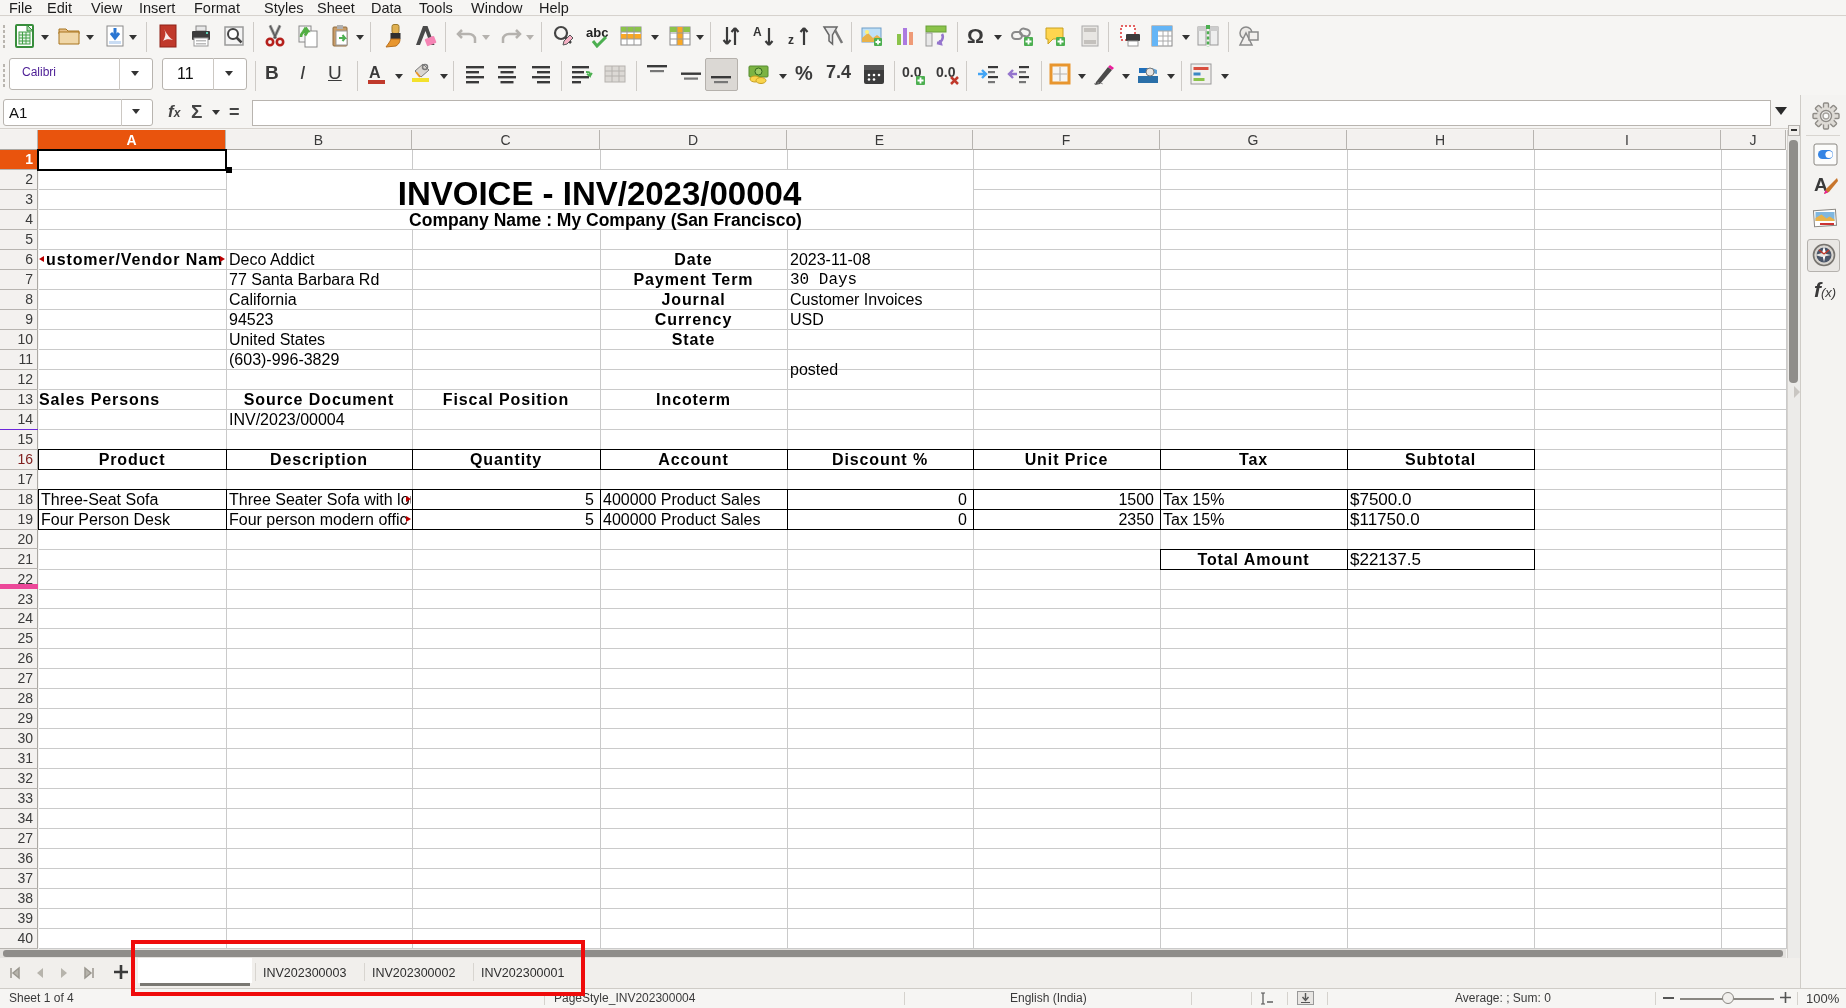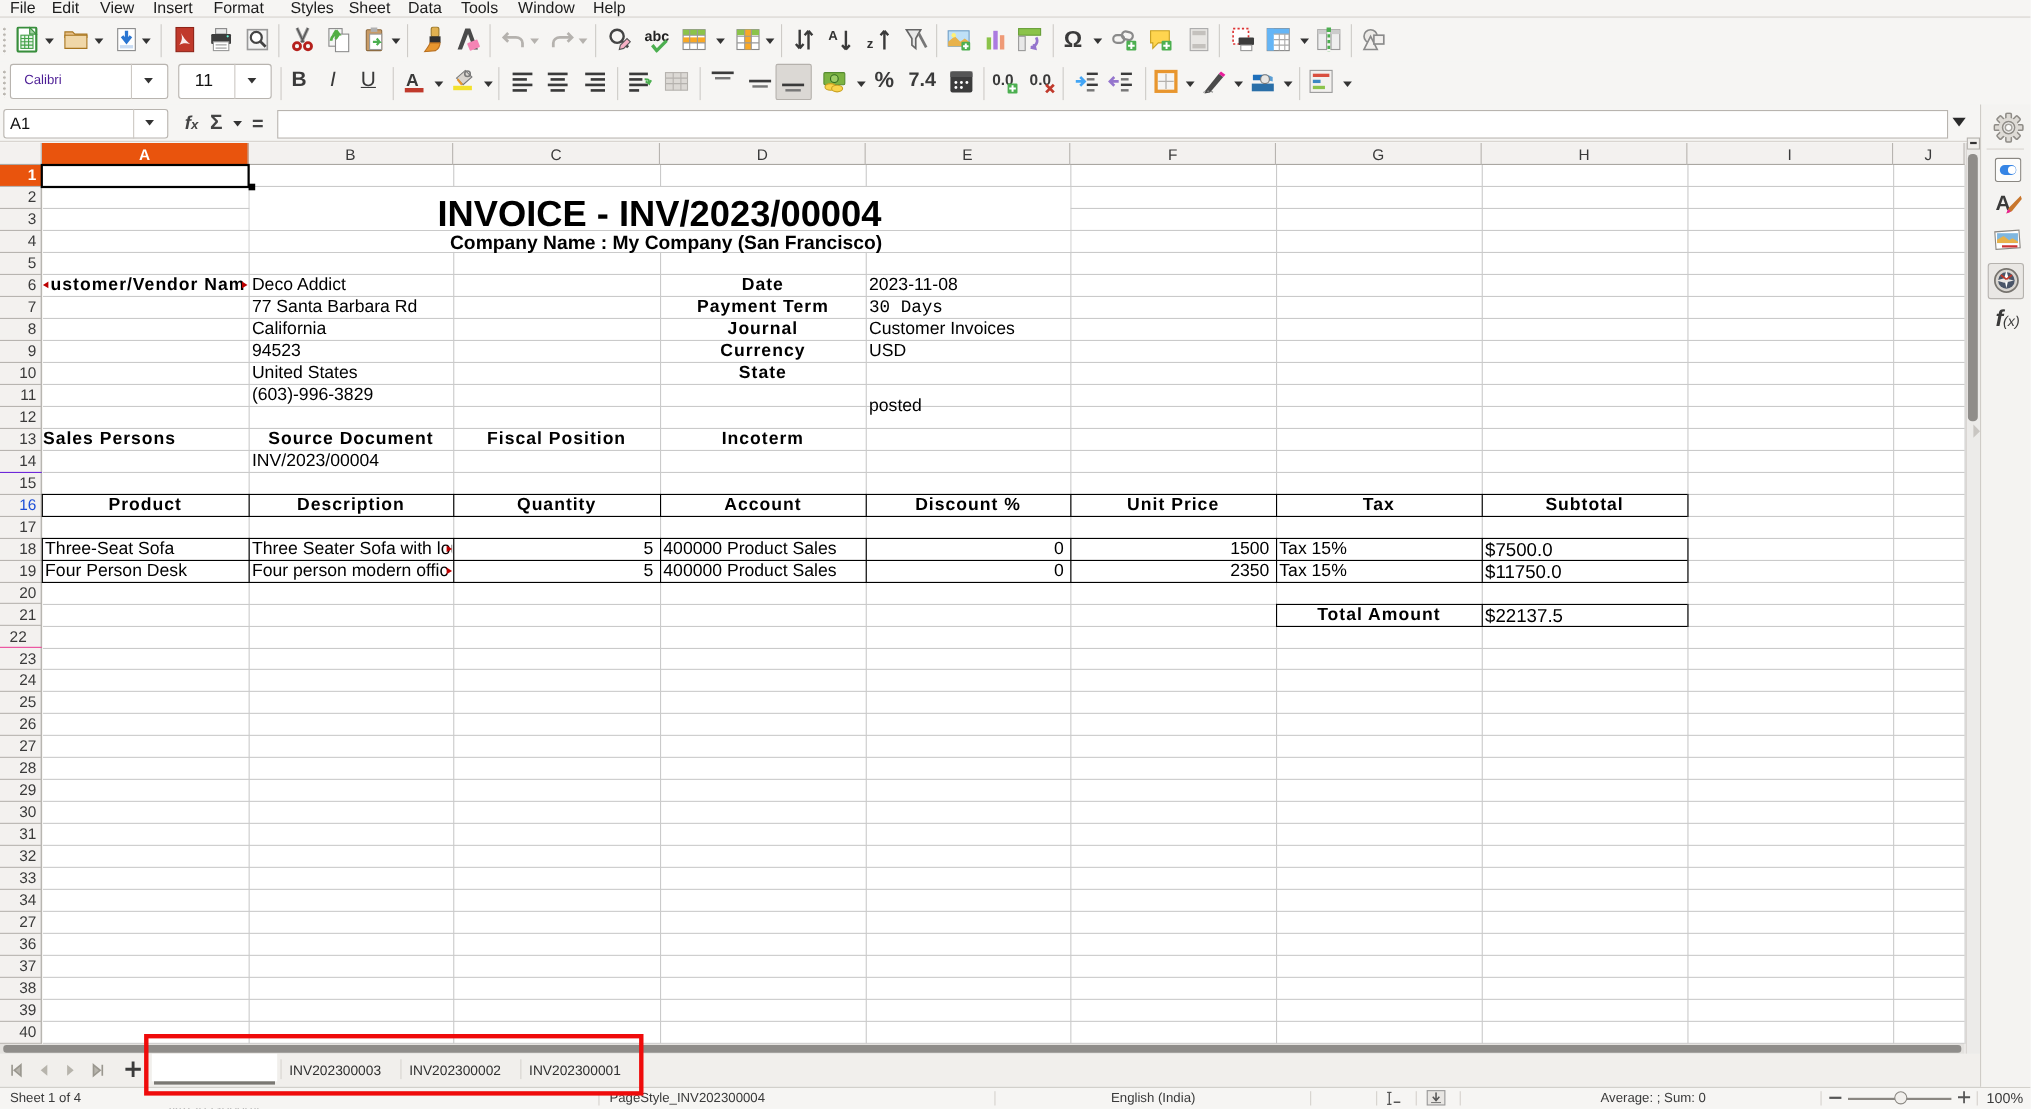--- a/index.html
+++ b/index.html
@@ -387,27 +387,27 @@
 <div class="abs" style="left:0;top:249.9px;width:38px;height:19.975px;border-bottom:1px solid #b7b4b0;color:#3a3a3a;font-weight:normal;font-size:14px;text-align:right;line-height:19.975px;padding-right:5px;">6</div>
 <div class="abs" style="left:0;top:269.9px;width:38px;height:19.975px;border-bottom:1px solid #b7b4b0;color:#3a3a3a;font-weight:normal;font-size:14px;text-align:right;line-height:19.975px;padding-right:5px;">7</div>
 <div class="abs" style="left:0;top:289.8px;width:38px;height:19.975px;border-bottom:1px solid #b7b4b0;color:#3a3a3a;font-weight:normal;font-size:14px;text-align:right;line-height:19.975px;padding-right:5px;">8</div>
 <div class="abs" style="left:0;top:309.8px;width:38px;height:19.975px;border-bottom:1px solid #b7b4b0;color:#3a3a3a;font-weight:normal;font-size:14px;text-align:right;line-height:19.975px;padding-right:5px;">9</div>
 <div class="abs" style="left:0;top:329.8px;width:38px;height:19.975px;border-bottom:1px solid #b7b4b0;color:#3a3a3a;font-weight:normal;font-size:14px;text-align:right;line-height:19.975px;padding-right:5px;">10</div>
 <div class="abs" style="left:0;top:349.8px;width:38px;height:19.975px;border-bottom:1px solid #b7b4b0;color:#3a3a3a;font-weight:normal;font-size:14px;text-align:right;line-height:19.975px;padding-right:5px;">11</div>
 <div class="abs" style="left:0;top:369.7px;width:38px;height:19.975px;border-bottom:1px solid #b7b4b0;color:#3a3a3a;font-weight:normal;font-size:14px;text-align:right;line-height:19.975px;padding-right:5px;">12</div>
 <div class="abs" style="left:0;top:389.7px;width:38px;height:19.975px;border-bottom:1px solid #b7b4b0;color:#3a3a3a;font-weight:normal;font-size:14px;text-align:right;line-height:19.975px;padding-right:5px;">13</div>
 <div class="abs" style="left:0;top:409.7px;width:38px;height:19.975px;border-bottom:1px solid #6d28d9;color:#3a3a3a;font-weight:normal;font-size:14px;text-align:right;line-height:19.975px;padding-right:5px;">14</div>
 <div class="abs" style="left:0;top:429.7px;width:38px;height:19.975px;border-bottom:1px solid #b7b4b0;color:#3a3a3a;font-weight:normal;font-size:14px;text-align:right;line-height:19.975px;padding-right:5px;">15</div>
-<div class="abs" style="left:0;top:449.6px;width:38px;height:19.975px;border-bottom:1px solid #b7b4b0;color:#1d4ed8;font-weight:normal;font-size:14px;text-align:right;line-height:19.975px;padding-right:5px;">16</div>
+<div class="abs" style="left:0;top:449.6px;width:38px;height:19.975px;border-bottom:1px solid #b7b4b0;color:#7f1d1d;font-weight:normal;font-size:14px;text-align:right;line-height:19.975px;padding-right:5px;">16</div>
 <div class="abs" style="left:0;top:469.6px;width:38px;height:19.975px;border-bottom:1px solid #b7b4b0;color:#3a3a3a;font-weight:normal;font-size:14px;text-align:right;line-height:19.975px;padding-right:5px;">17</div>
 <div class="abs" style="left:0;top:489.6px;width:38px;height:19.975px;border-bottom:1px solid #b7b4b0;color:#3a3a3a;font-weight:normal;font-size:14px;text-align:right;line-height:19.975px;padding-right:5px;">18</div>
 <div class="abs" style="left:0;top:509.6px;width:38px;height:19.975px;border-bottom:1px solid #b7b4b0;color:#3a3a3a;font-weight:normal;font-size:14px;text-align:right;line-height:19.975px;padding-right:5px;">19</div>
 <div class="abs" style="left:0;top:529.5px;width:38px;height:19.975px;border-bottom:1px solid #b7b4b0;color:#3a3a3a;font-weight:normal;font-size:14px;text-align:right;line-height:19.975px;padding-right:5px;">20</div>
 <div class="abs" style="left:0;top:549.5px;width:38px;height:19.975px;border-bottom:1px solid #b7b4b0;color:#3a3a3a;font-weight:normal;font-size:14px;text-align:right;line-height:19.975px;padding-right:5px;">21</div>
-<div class="abs" style="left:0;top:569.5px;width:38px;height:19.975px;border-bottom:1px solid #ec4899;color:#3a3a3a;font-weight:normal;font-size:14px;text-align:center;line-height:19.975px;padding-right:5px;">22</div>
+<div class="abs" style="left:0;top:569.5px;width:38px;height:19.975px;border-bottom:5px solid #ec4899;color:#3a3a3a;font-weight:normal;font-size:14px;text-align:right;line-height:19.975px;padding-right:5px;">22</div>
 <div class="abs" style="left:0;top:589.5px;width:38px;height:19.975px;border-bottom:1px solid #b7b4b0;color:#3a3a3a;font-weight:normal;font-size:14px;text-align:right;line-height:19.975px;padding-right:5px;">23</div>
 <div class="abs" style="left:0;top:609.4px;width:38px;height:19.975px;border-bottom:1px solid #b7b4b0;color:#3a3a3a;font-weight:normal;font-size:14px;text-align:right;line-height:19.975px;padding-right:5px;">24</div>
 <div class="abs" style="left:0;top:629.4px;width:38px;height:19.975px;border-bottom:1px solid #b7b4b0;color:#3a3a3a;font-weight:normal;font-size:14px;text-align:right;line-height:19.975px;padding-right:5px;">25</div>
 <div class="abs" style="left:0;top:649.4px;width:38px;height:19.975px;border-bottom:1px solid #b7b4b0;color:#3a3a3a;font-weight:normal;font-size:14px;text-align:right;line-height:19.975px;padding-right:5px;">26</div>
 <div class="abs" style="left:0;top:669.4px;width:38px;height:19.975px;border-bottom:1px solid #b7b4b0;color:#3a3a3a;font-weight:normal;font-size:14px;text-align:right;line-height:19.975px;padding-right:5px;">27</div>
 <div class="abs" style="left:0;top:689.3px;width:38px;height:19.975px;border-bottom:1px solid #b7b4b0;color:#3a3a3a;font-weight:normal;font-size:14px;text-align:right;line-height:19.975px;padding-right:5px;">28</div>
 <div class="abs" style="left:0;top:709.3px;width:38px;height:19.975px;border-bottom:1px solid #b7b4b0;color:#3a3a3a;font-weight:normal;font-size:14px;text-align:right;line-height:19.975px;padding-right:5px;">29</div>
 <div class="abs" style="left:0;top:729.3px;width:38px;height:19.975px;border-bottom:1px solid #b7b4b0;color:#3a3a3a;font-weight:normal;font-size:14px;text-align:right;line-height:19.975px;padding-right:5px;">30</div>
 <div class="abs" style="left:0;top:749.2px;width:38px;height:19.975px;border-bottom:1px solid #b7b4b0;color:#3a3a3a;font-weight:normal;font-size:14px;text-align:right;line-height:19.975px;padding-right:5px;">31</div>
 <div class="abs" style="left:0;top:769.2px;width:38px;height:19.975px;border-bottom:1px solid #b7b4b0;color:#3a3a3a;font-weight:normal;font-size:14px;text-align:right;line-height:19.975px;padding-right:5px;">32</div>

